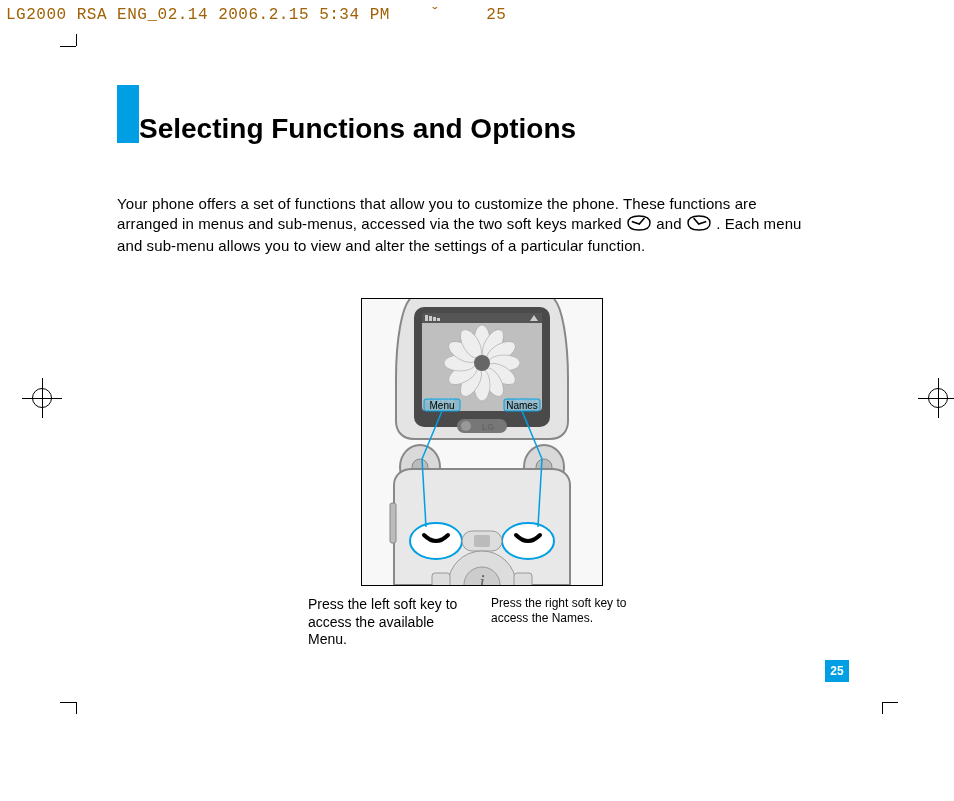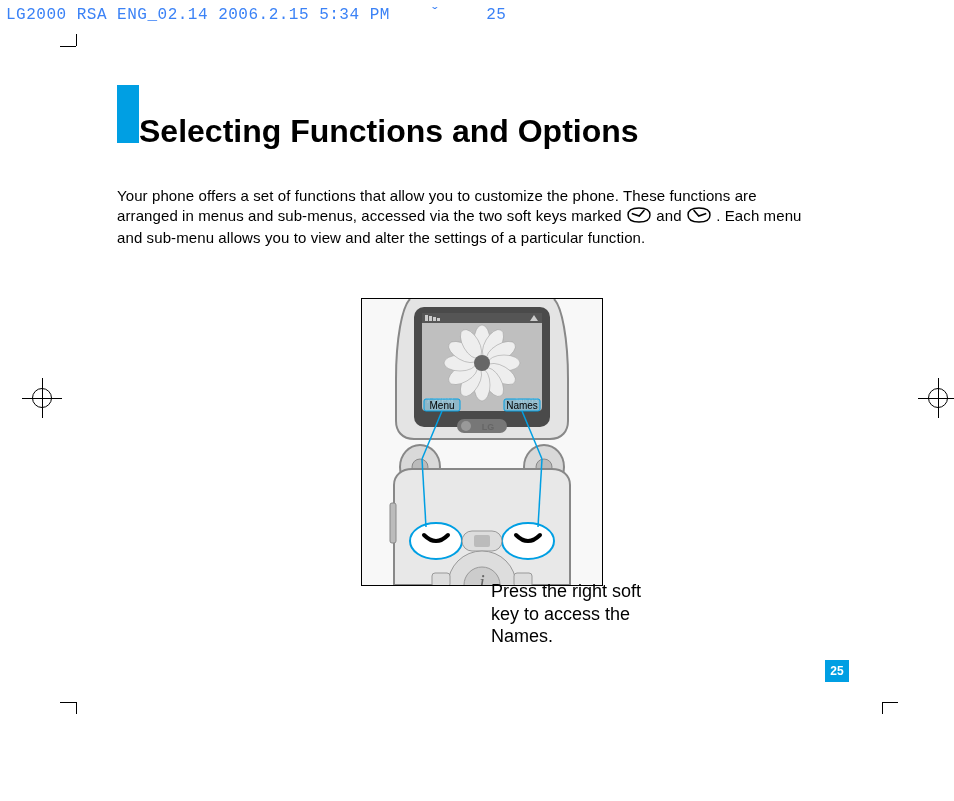--- a/index.html
+++ b/index.html
@@ -1,37 +1,37 @@
 <!DOCTYPE html>
 <html><head>
 <meta charset="utf-8">
 <style>
   html,body{margin:0;padding:0;background:#fff;font-family:Arial,Helvetica,sans-serif;color:#000}
   .page{position:relative;width:954px;height:801px;margin:0 auto;background:#fff;overflow:hidden}
-  .hdr{position:absolute;top:6px;left:6px;font-family:"Courier New",monospace;font-size:16px;letter-spacing:.5px;color:#3b82f6}
+  .hdr{position:absolute;top:6px;left:6px;font-family:"Courier New",monospace;font-size:16px;letter-spacing:.5px;color:#a16207}
   .hdr .caret{margin-left:30px}
   .crop-tl-v{position:absolute;left:76px;top:34px;width:0;height:12px;border-left:1px solid #000}
   .crop-tl-h{position:absolute;left:60px;top:46px;width:16px;height:0;border-top:1px solid #000}
   .crop-bl-v{position:absolute;left:76px;top:702px;width:0;height:12px;border-left:1px solid #000}
   .crop-bl-h{position:absolute;left:60px;top:702px;width:16px;height:0;border-top:1px solid #000}
   .crop-br-v{position:absolute;left:882px;top:702px;width:0;height:12px;border-left:1px solid #000}
   .crop-br-h{position:absolute;left:882px;top:702px;width:16px;height:0;border-top:1px solid #000}
   .reg-left{position:absolute;left:22px;top:378px;width:40px;height:40px}
   .reg-right{position:absolute;left:918px;top:378px;width:40px;height:40px}
   .reg .hline{position:absolute;left:0;top:50%;width:100%;height:0;border-top:1px solid #000}
   .reg .vline{position:absolute;left:50%;top:0;width:0;height:100%;border-left:1px solid #000}
   .reg .circ{position:absolute;left:50%;top:50%;width:20px;height:20px;margin:-10px 0 0 -10px;border:1px solid #000;border-radius:50%;box-sizing:border-box}
   .title-block{position:absolute;left:117px;top:85px;width:22px;height:58px;background:#009fe3}
-  .title{position:absolute;left:139px;top:113px;font-size:32px;font-weight:bold;color:#000}
+  .title{position:absolute;left:139px;top:113px;font-size:28px;font-weight:bold;color:#000}
   .body{position:absolute;left:117px;top:186px;width:700px;font-size:15px;line-height:1.3;font-family:"Arial Narrow",Arial,sans-serif;letter-spacing:.1px}
-  .body p{margin:0 0 12px 0}
+  .body p{margin:8px 0 12px 0}
   .key-svg{vertical-align:middle;display:inline-block}
   .fig{position:absolute;left:361px;top:298px;width:240px;height:286px;border:1px solid #000;background:#f7f7f7;overflow:hidden}
   .cap-left{position:absolute;left:308px;top:596px;width:160px;font-size:14px;line-height:1.25;font-family:"Arial Narrow",Arial,sans-serif}
-  .cap-right{position:absolute;left:491px;top:580px;width:160px;font-size:18px;line-height:1.25;font-family:"Arial Narrow",Arial,sans-serif}
+  .cap-right{position:absolute;left:491px;top:596px;width:160px;font-size:12px;line-height:1.25;font-family:"Arial Narrow",Arial,sans-serif}
   .pg-badge{position:absolute;left:825px;top:660px;width:24px;height:22px;background:#009fe3;color:#fff;font-size:12px;font-weight:bold;text-align:center;line-height:22px}
   .softlabel{font-size:10px;font-family:Arial;fill:#000}
   .lg-label{font-size:9px;font-family:Arial;font-weight:bold;fill:#666}
   .screen-date{font-size:8px;font-family:Arial;fill:#ddd}
 </style>
 </head>
 <body>
 
 <div class="page">
 
@@ -155,16 +155,17 @@
 
       <line x1="80" y1="112" x2="60" y2="160" stroke="#009fe3" stroke-width="1.5"></line>
       <line x1="60" y1="160" x2="64" y2="228" stroke="#009fe3" stroke-width="1.5"></line>
       <line x1="160" y1="112" x2="180" y2="160" stroke="#009fe3" stroke-width="1.5"></line>
       <line x1="180" y1="160" x2="176" y2="228" stroke="#009fe3" stroke-width="1.5"></line>
 
       <text x="120" y="290" text-anchor="middle" font-family="serif" font-style="italic" font-size="20" fill="#666">i</text>
     </svg>
   </div>
 
+  <div class="cap-left">Press the left soft key to access the available Menu.</div>
   <div class="cap-right">Press the right soft key to access the Names.</div>
 
   <div class="pg-badge">25</div>
 </div>
 
 </body></html>

